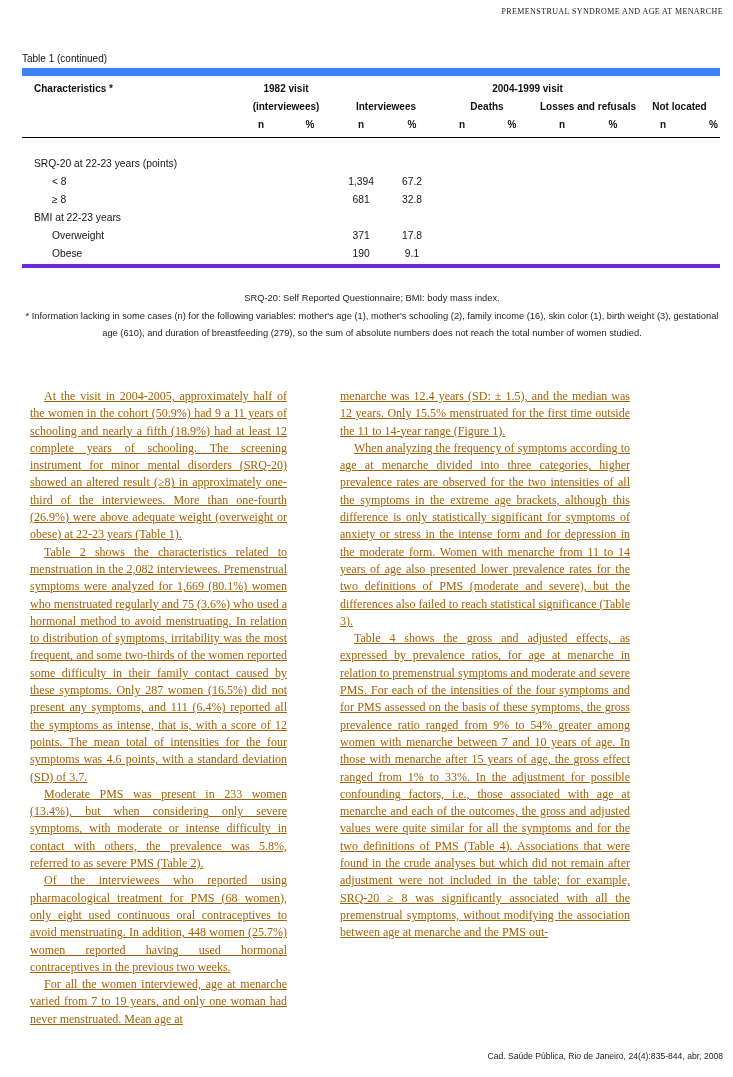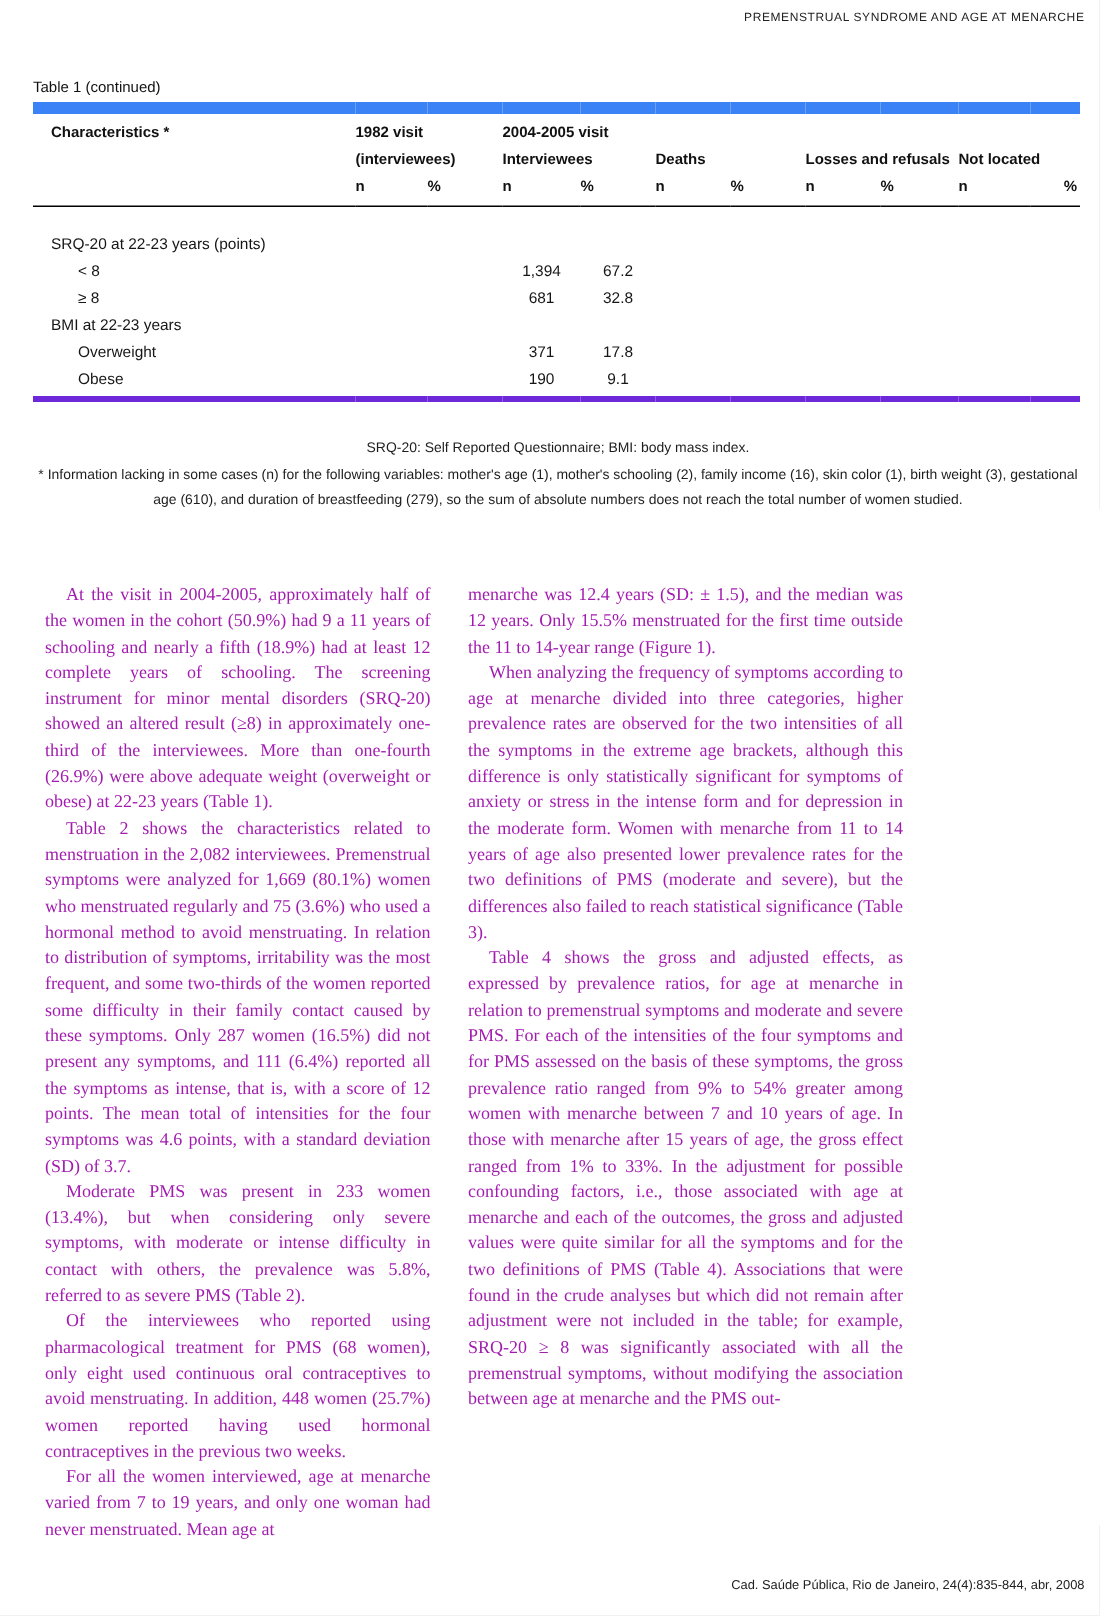--- a/index.html
+++ b/index.html
@@ -9,34 +9,34 @@
     background:#ffffff;
     margin:0 auto;
     overflow:hidden;
     color:#1a1a1a;
     font-family:"Liberation Sans", sans-serif;
   }
   
   .running-head{
     position:absolute;top:7px;right:10px;
     font-size:8px;letter-spacing:.4px;color:#222;
-    font-family:Liberation Sans, sans-serif;
+    font-family:Liberation Serif, serif;
     padding-left:12px;
   }
   
   .table-title{
     position:absolute;top:53px;left:22px;
     font-size:10px;color:#111;
   }
   .tablewrap{position:absolute;top:68px;left:22px;width:698px;}
   table{border-collapse:collapse;width:698px;table-layout:fixed;}
   th,td{padding:0;font-weight:normal;vertical-align:bottom;}
   thead th{
     font-size:10px;font-weight:bold;color:#111;
-    text-align:left;padding:3px 0 4px 0;
+    text-align:center;padding:3px 0 4px 0;
   }
   tr.h1 th{border-top:8px solid #3b82f6;padding-top:7px;}
   tr.h3 th{border-bottom:1px solid #000;padding-bottom:7px;}
   th.labelcol, td.labelcol{text-align:left;padding-left:12px;}
   td{font-size:10.3px;color:#161616;text-align:center;height:18px;}
   td.labelcol.indent{padding-left:30px;}
   tbody tr.first td{padding-top:13px;}
   tbody tr.last td{border-bottom:4px solid #6d28d9;padding-bottom:5px;}
   th.lastcol, td.lastcol{text-align:right;padding-right:2px;}
   
@@ -44,24 +44,25 @@
     position:absolute;top:290px;left:22px;width:700px;
     font-size:9.3px;line-height:17.5px;color:#1d1d1d;text-align:center;
   }
   .footnotes .fn{margin:0;}
   
   .body-columns{
     position:absolute;top:388px;left:30px;
     display:flex;gap:25px;
     font-family:"Liberation Serif", serif;
     font-size:12px;line-height:17.3px;
-    color:#a21caf;
+    color:#a16207;
+    text-decoration:underline;
   }
   .col-left{width:257px;}
-  .col-right{width:290px;}
+  .col-right{width:290px;margin-left:28px;}
   .para{margin:0;text-align:justify;}
   .para.indent{text-indent:14px;}
   
   .journal-footer{
     position:absolute;top:1051px;right:10px;
     font-size:8.6px;color:#222;
   }
 </style>
 </head>
 <body>
@@ -84,21 +85,21 @@
         <col style="width:50px">
           <col style="width:50px">
           <col style="width:52px">
         <col style="width:48px">
           <col style="width:33px">
       </colgroup>
       <thead>
         <tr class="h1">
           <th class="labelcol">Characteristics *</th>
           <th colspan="2">1982 visit</th>
-          <th colspan="8">2004-2005 visit</th>
+          <th colspan="8">2004-1999 visit</th>
         </tr>
         <tr class="h2">
           <th class="labelcol"></th>
           <th colspan="2">(interviewees)</th>
           <th colspan="2">Interviewees</th>
           <th colspan="2">Deaths</th>
           <th colspan="2">Losses and refusals</th>
           <th colspan="2" class="lastcolgroup">Not located</th>
         </tr>
         <tr class="h3">

